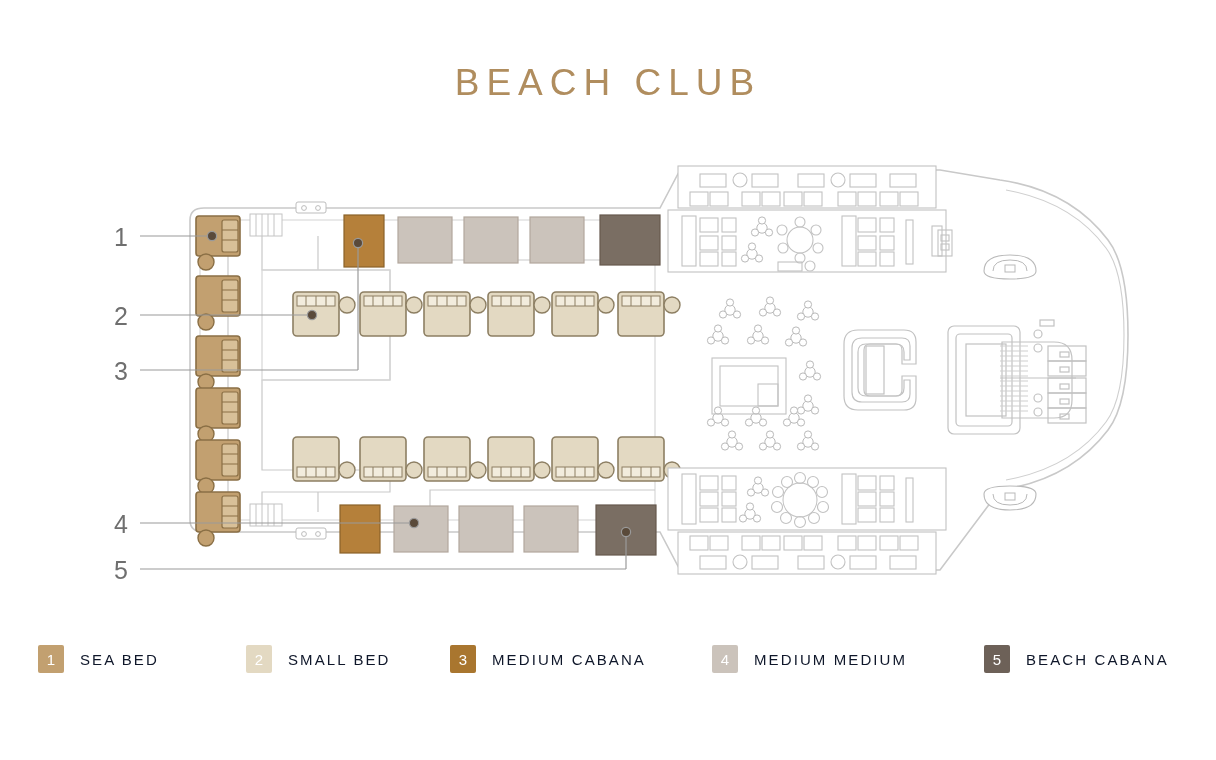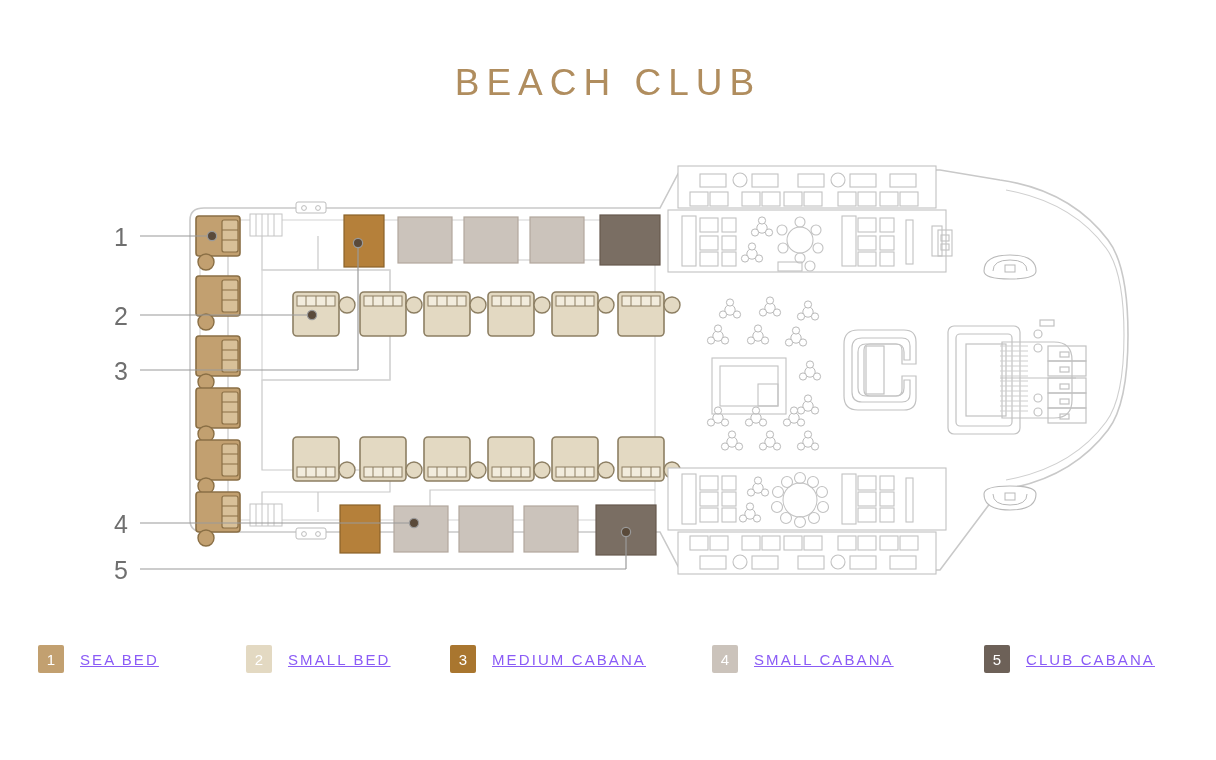--- a/index.html
+++ b/index.html
@@ -27,23 +27,22 @@
     position:absolute;left:0;top:636px;width:1216px;height:46px;
   }
   .lg-item{position:absolute;display:flex;align-items:center;height:46px;}
   .lg-sw{
     width:26px;height:28px;border-radius:2px;display:flex;
     align-items:center;justify-content:center;
     font-size:15px;color:#ffffff;font-weight:400;
   }
   .lg-sw.light{color:#ffffff;}
   .lg-tx{
-    margin-left:16px;font-size:15px;letter-spacing:2.1px;color:#8b5cf6;
+    margin-left:16px;font-size:15px;letter-spacing:2.1px;color:#0f172a;
     white-space:nowrap;
-    text-decoration:underline;
   }
 </style>
 </head>
 <body>
 
 <div id="stage">
 
   <div id="title">BEACH CLUB</div>
 
   <svg id="plan" viewBox="0 0 1216 470">
@@ -549,21 +548,21 @@
     <div class="lg-item" style="left:246px;">
       <div class="lg-sw light" style="background:#e3d9c2;">2</div>
       <div class="lg-tx">SMALL BED</div>
     </div>
     <div class="lg-item" style="left:450px;">
       <div class="lg-sw" style="background:#a9762f;">3</div>
       <div class="lg-tx">MEDIUM CABANA</div>
     </div>
     <div class="lg-item" style="left:712px;">
       <div class="lg-sw light" style="background:#cbc3bb;">4</div>
-      <div class="lg-tx">SMALL CABANA</div>
+      <div class="lg-tx">MEDIUM MEDIUM</div>
     </div>
     <div class="lg-item" style="left:984px;">
       <div class="lg-sw" style="background:#6d6158;">5</div>
-      <div class="lg-tx">CLUB CABANA</div>
+      <div class="lg-tx">BEACH CABANA</div>
     </div>
   </div>
 
 </div>
 
 </body></html>

